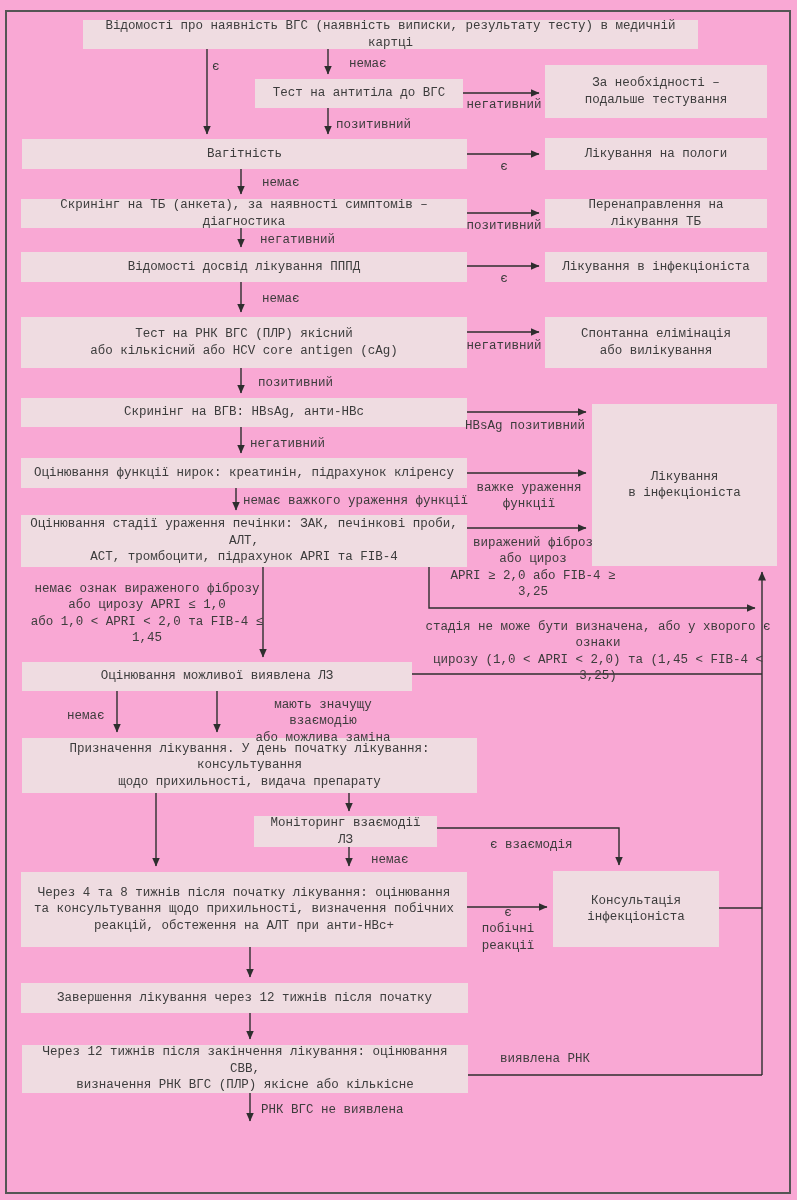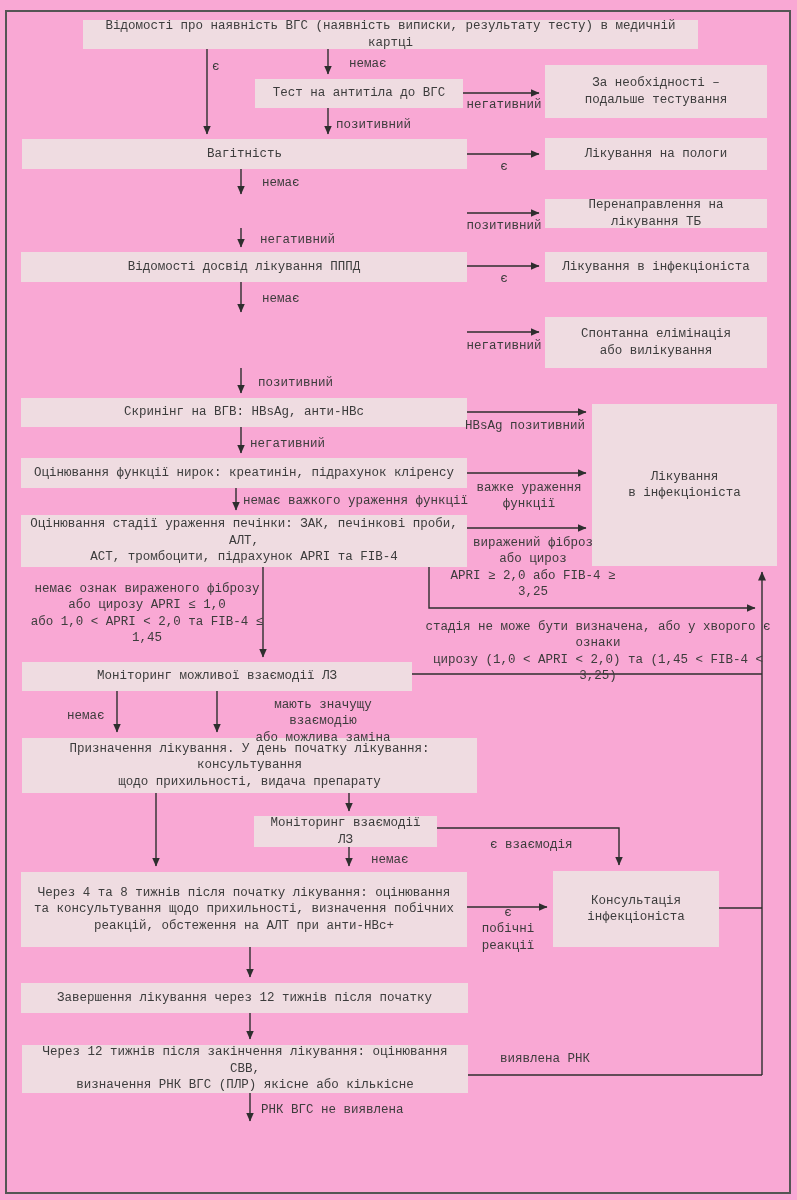--- a/index.html
+++ b/index.html
@@ -70,32 +70,35 @@
       <path d="M250,1093 V1121" marker-end="url(#ah)"></path>
     </g>
   </svg>
 
   <div class="node" style="left:83px;top:20px;width:615px;height:29px">Відомості про наявність ВГС (наявність виписки, результату тесту) в медичній картці</div>
   <div class="node" style="left:255px;top:79px;width:208px;height:29px">Тест на антитіла до ВГС</div>
   <div class="node" style="left:22px;top:139px;width:445px;height:30px">Вагітність</div>
   <div class="node" style="left:545px;top:65px;width:222px;height:53px">За необхідності –
 подальше тестування</div>
   <div class="node" style="left:545px;top:138px;width:222px;height:32px">Лікування на пологи</div>
+  <div class="node" style="left:21px;top:199px;width:446px;height:29px">Скринінг на ТБ (анкета), за наявності симптомів – діагностика</div>
   <div class="node" style="left:545px;top:199px;width:222px;height:29px">Перенаправлення на лікування ТБ</div>
   <div class="node" style="left:21px;top:252px;width:446px;height:30px">Відомості досвід лікування ПППД</div>
   <div class="node" style="left:545px;top:252px;width:222px;height:30px">Лікування в інфекціоніста</div>
+  <div class="node" style="left:21px;top:317px;width:446px;height:51px">Тест на РНК ВГС (ПЛР) якісний
+або кількісний або HCV core antigen (cAg)</div>
   <div class="node" style="left:545px;top:317px;width:222px;height:51px">Спонтанна елімінація
 або вилікування</div>
   <div class="node" style="left:21px;top:398px;width:446px;height:29px">Скринінг на ВГВ: HBsAg, анти-HBc</div>
   <div class="node" style="left:21px;top:458px;width:446px;height:30px">Оцінювання функції нирок: креатинін, підрахунок кліренсу</div>
   <div class="node" style="left:21px;top:515px;width:446px;height:52px">Оцінювання стадії ураження печінки: ЗАК, печінкові проби, АЛТ,
 АСТ, тромбоцити, підрахунок APRI та FIB-4</div>
   <div class="node" style="left:592px;top:404px;width:185px;height:162px">Лікування
 в інфекціоніста</div>
-  <div class="node" style="left:22px;top:662px;width:390px;height:29px">Моніторинг можливої взаємодії ЛЗ</div>
+  <div class="node" style="left:22px;top:662px;width:390px;height:29px">Оцінювання можливої виявлена ЛЗ</div>
   <div class="node" style="left:22px;top:738px;width:455px;height:55px">Призначення лікування. У день початку лікування: консультування
 щодо прихильності, видача препарату</div>
   <div class="node" style="left:254px;top:816px;width:183px;height:31px">Моніторинг взаємодії ЛЗ</div>
   <div class="node" style="left:21px;top:872px;width:446px;height:75px">Через 4 та 8 тижнів після початку лікування: оцінювання
 та консультування щодо прихильності, визначення побічних
 реакцій, обстеження на АЛТ при анти-HBc+</div>
   <div class="node" style="left:553px;top:871px;width:166px;height:76px">Консультація
 інфекціоніста</div>
   <div class="node" style="left:21px;top:983px;width:447px;height:30px">Завершення лікування через 12 тижнів після початку</div>
   <div class="node" style="left:22px;top:1045px;width:446px;height:48px">Через 12 тижнів після закінчення лікування: оцінювання СВВ,

